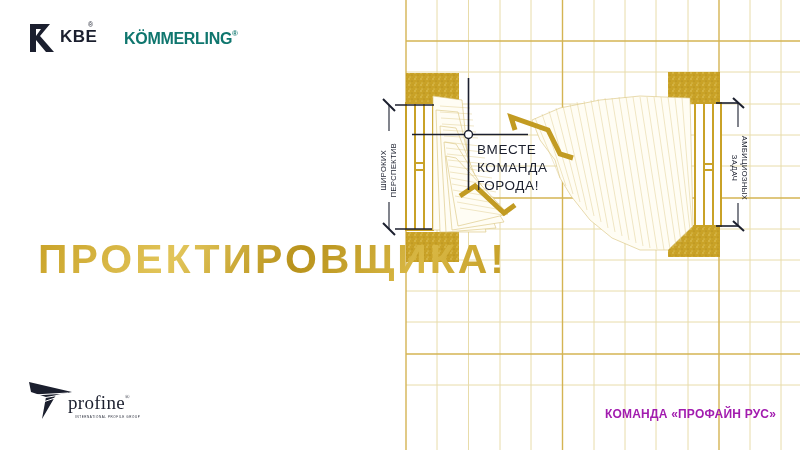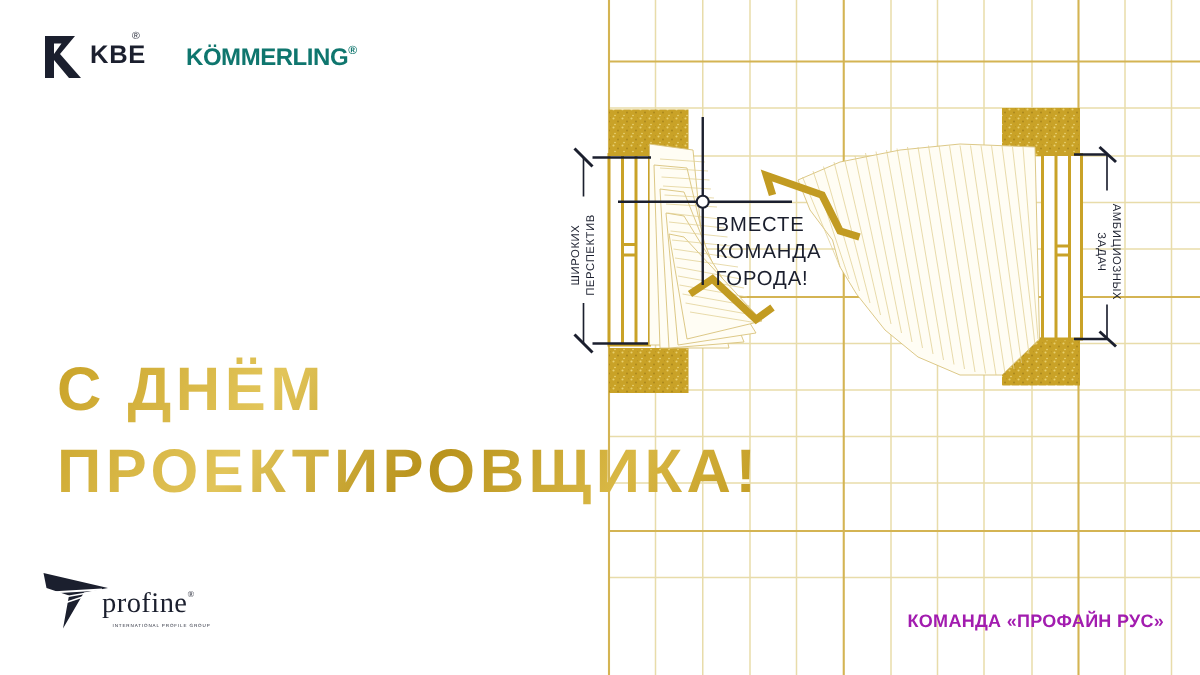--- a/index.html
+++ b/index.html
@@ -198,21 +198,20 @@
     <path d="M1 0 L44 10 L28 13 L14 37 L18 15 L3 10 Z" fill="#1b1f2e"></path>
     <path d="M6 13 L40 11" stroke="#fff" stroke-width="1.2"></path>
     <path d="M9 17 L38 12" stroke="#fff" stroke-width="1"></path>
     <path d="M12 21 L36 13" stroke="#fff" stroke-width="1"></path>
   </svg>
   <span class="profine-word"><span>profine</span><span class="profine-reg">®</span></span>
   <span class="profine-sub">INTERNATIONAL PROFILE GROUP</span>
 </div>
 
 <div class="abs headline">
-  <div>С ДНЁМ</div>
   <div>ПРОЕКТИРОВЩИКА!</div>
 </div>
 
 <div class="abs" style="left:477px; top:141px; font-size:13.5px; line-height:18px; font-weight:500; color:#1b1f2e; letter-spacing:0.6px;">
   <div>ВМЕСТЕ</div>
   <div>КОМАНДА</div>
   <div>ГОРОДА!</div>
 </div>
 
 <div class="abs" style="left:354px; top:160px; width:70px; transform: rotate(-90deg); transform-origin:center; text-align:center; font-size:7.5px; line-height:10px; color:#1b1f2e; letter-spacing:0.4px;">

